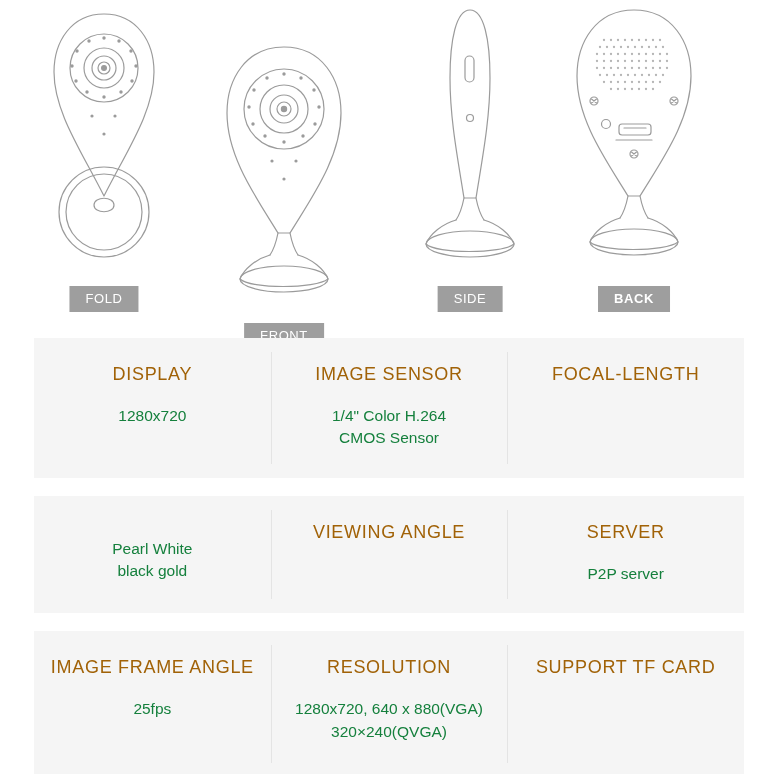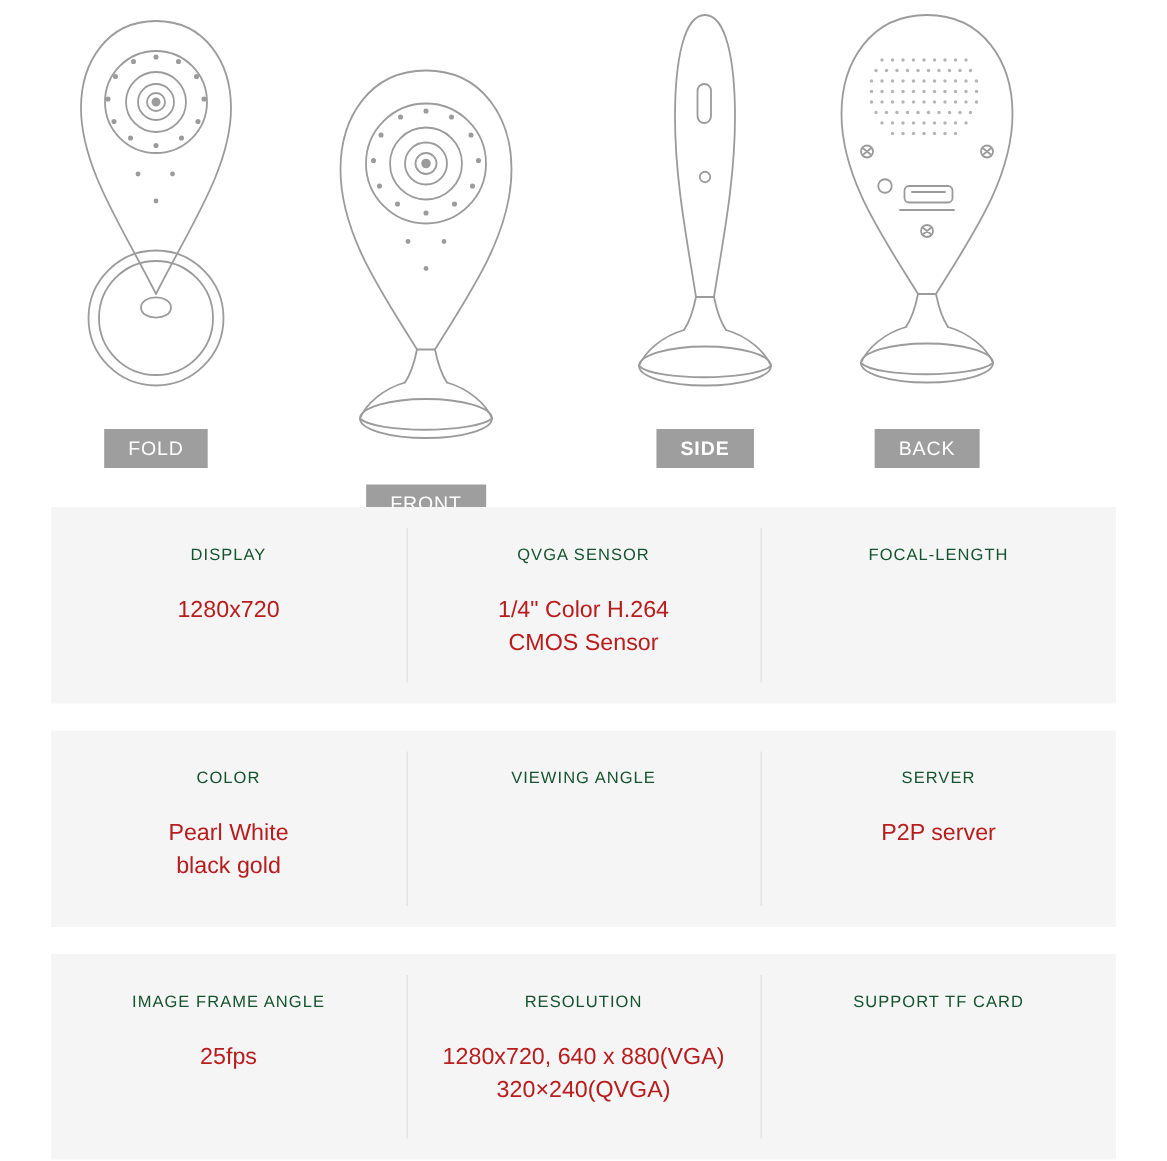--- a/index.html
+++ b/index.html
@@ -35,22 +35,22 @@
   }
   .view .art {
     position: absolute;
     top: 0;
     left: 0;
     width: 180px;
     height: 270px;
   }
   .view-fold  { left: 14px; }
   .view-front { left: 194px; margin-top: 37px; }
-  .view-side  { left: 380px; font-weight: bold; }
-  .view-back  { left: 528px; }
+  .view-side  { left: 380px; }
+  .view-back  { left: 544px; font-weight: bold; }
 
   .caption {
     position: absolute;
     top: 286px;
     left: 50%;
     transform: translateX(-50%);
     background: #9e9e9e;
     color: #ffffff;
     font-size: 13px;
     letter-spacing: 0.6px;
@@ -79,28 +79,28 @@
   .spec-cell + .spec-cell::before {
     content: "";
     position: absolute;
     left: 0;
     top: 14px;
     bottom: 14px;
     width: 1px;
     background: #e4e4e4;
   }
   .spec-label {
-    font-size: 11px;
-    color: #14532d;
+    font-size: 18px;
+    color: #a16207;
     letter-spacing: 0.7px;
     margin-bottom: 20px;
   }
   .spec-value {
     font-size: 15.5px;
-    color: #b91c1c;
+    color: #15803d;
     line-height: 1.45;
     white-space: pre-line;
     margin-top: 16px;
   }
   .row-3 .spec-cell { padding-bottom: 34px; }
 </style>
 </head>
 <body>
 
 <div class="page">
@@ -316,32 +316,31 @@
   </div>
 
   <div class="specs">
 
     <div class="spec-row row-1">
       <div class="spec-cell">
         <div class="spec-label">DISPLAY</div>
         <div class="spec-value">1280x720</div>
       </div>
       <div class="spec-cell">
-        <div class="spec-label">QVGA SENSOR</div>
+        <div class="spec-label">IMAGE SENSOR</div>
         <div class="spec-value">1/4" Color H.264
 CMOS Sensor</div>
       </div>
       <div class="spec-cell">
         <div class="spec-label">FOCAL-LENGTH</div>
       </div>
     </div>
 
     <div class="spec-row row-2">
       <div class="spec-cell">
-        <div class="spec-label">COLOR</div>
         <div class="spec-value">Pearl White
 black gold</div>
       </div>
       <div class="spec-cell">
         <div class="spec-label">VIEWING ANGLE</div>
       </div>
       <div class="spec-cell">
         <div class="spec-label">SERVER</div>
         <div class="spec-value">P2P server</div>
       </div>

